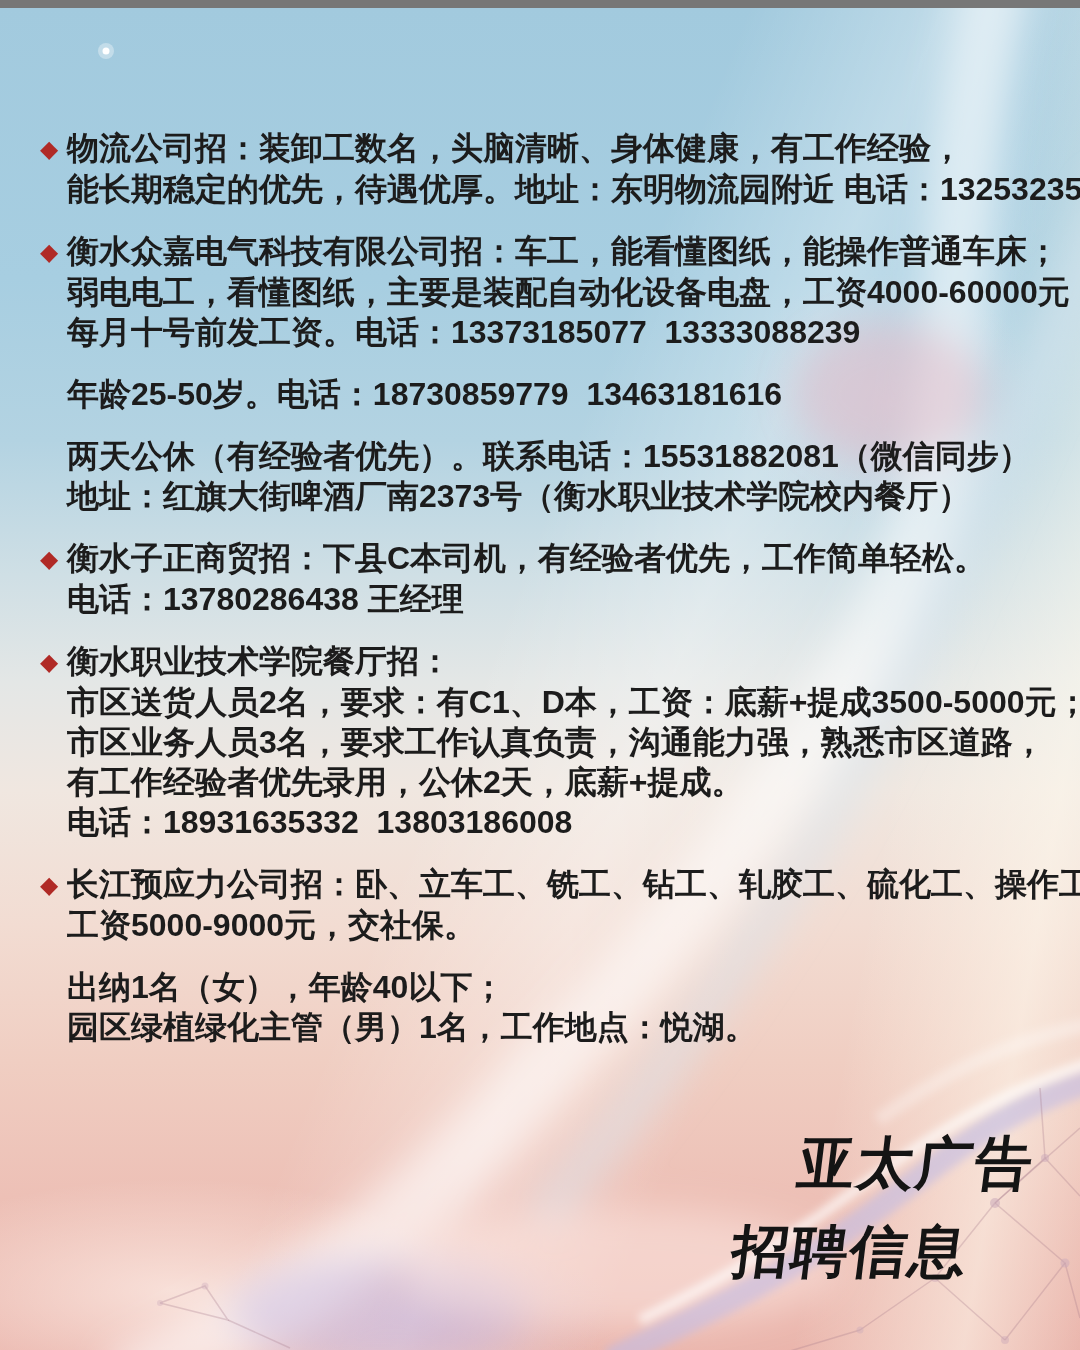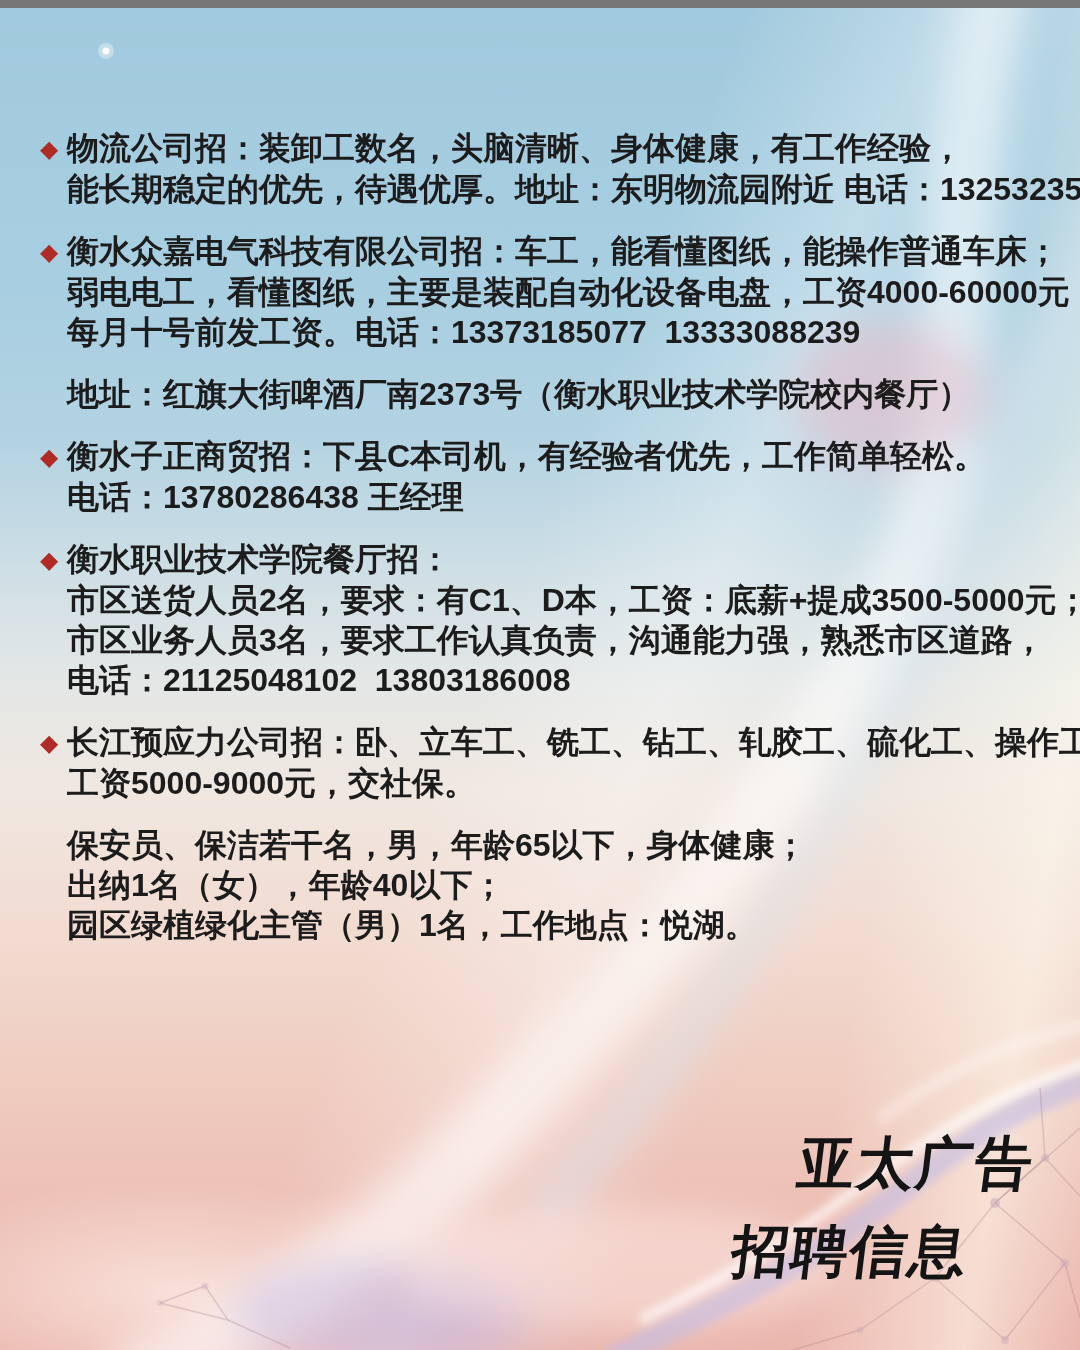--- a/index.html
+++ b/index.html
@@ -143,40 +143,42 @@
       <div class="listing">
         <div class="line first"><span class="bullet">◆</span><span>物流公司招：装卸工数名，头脑清晰、身体健康，有工作经验，</span></div>
         <div class="line">能长期稳定的优先，待遇优厚。地址：东明物流园附近 电话：13253235333</div>
       </div>
       <div class="listing">
         <div class="line first"><span class="bullet">◆</span><span>衡水众嘉电气科技有限公司招：车工，能看懂图纸，能操作普通车床；</span></div>
         <div class="line">弱电电工，看懂图纸，主要是装配自动化设备电盘，工资4000-60000元，</div>
         <div class="line">每月十号前发工资。电话：13373185077  13333088239</div>
       </div>
       <div class="listing">
+        <div class="line">年龄25-50岁。电话：18730859779  13463181616</div>
       </div>
       <div class="listing">
+        <div class="line">两天公休（有经验者优先）。联系电话：15531882081（微信同步）</div>
         <div class="line">地址：红旗大街啤酒厂南2373号（衡水职业技术学院校内餐厅）</div>
       </div>
       <div class="listing">
         <div class="line first"><span class="bullet">◆</span><span>衡水子正商贸招：下县C本司机，有经验者优先，工作简单轻松。</span></div>
         <div class="line">电话：13780286438 王经理</div>
       </div>
       <div class="listing">
         <div class="line first"><span class="bullet">◆</span><span>衡水职业技术学院餐厅招：</span></div>
         <div class="line">市区送货人员2名，要求：有C1、D本，工资：底薪+提成3500-5000元；</div>
         <div class="line">市区业务人员3名，要求工作认真负责，沟通能力强，熟悉市区道路，</div>
-        <div class="line">电话：21125048102  13803186008</div>
+        <div class="line">有工作经验者优先录用，公休2天，底薪+提成。</div>
+        <div class="line">电话：18931635332  13803186008</div>
       </div>
       <div class="listing">
         <div class="line first"><span class="bullet">◆</span><span>长江预应力公司招：卧、立车工、铣工、钻工、轧胶工、硫化工、操作工，</span></div>
         <div class="line">工资5000-9000元，交社保。</div>
       </div>
       <div class="listing">
-        <div class="line">保安员、保洁若干名，男，年龄65以下，身体健康；</div>
         <div class="line">出纳1名（女），年龄40以下；</div>
         <div class="line">园区绿植绿化主管（男）1名，工作地点：悦湖。</div>
       </div>
     </main>
 
   <div>
     <div class="brand-line l1">亚太广告</div>
     <div class="brand-line l2">招聘信息</div>
   </div>
 

